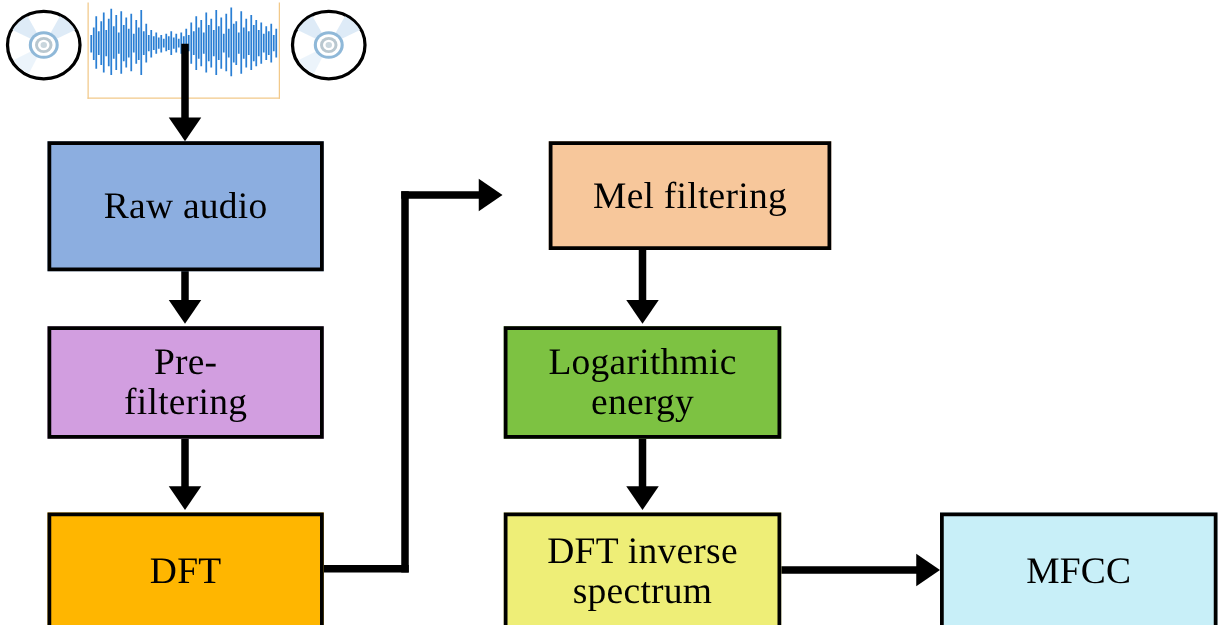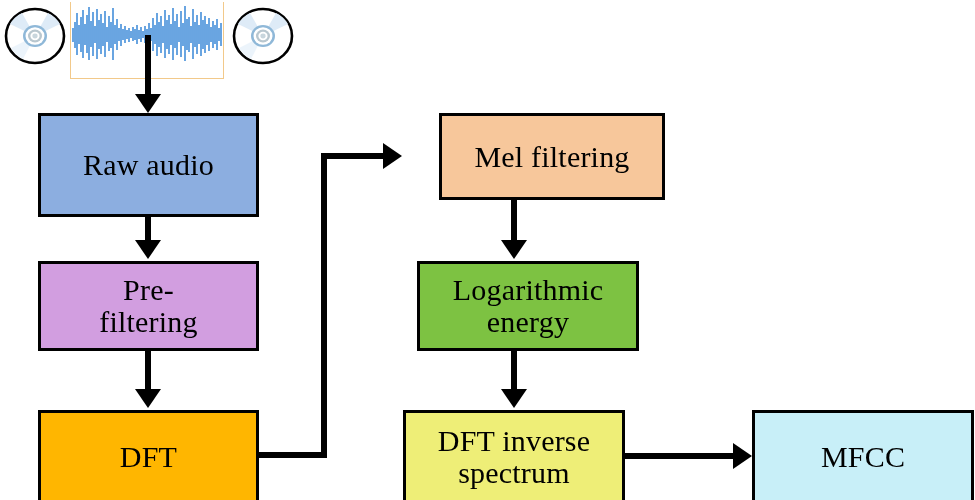--- a/index.html
+++ b/index.html
@@ -31,21 +31,21 @@
     font-size: 30px;
     line-height: 1.06;
     letter-spacing: 0.2px;
     white-space: pre-line;
   }
 
   #node-raw-audio      { left: 38px;  top: 113px; width: 221px; height: 104px;  background: #8caee0; }
   #node-preprocessing  { left: 38px;  top: 261px; width: 221px; height: 90px;  background: #d29ee0; }
   #node-dft            { left: 38px;  top: 410px; width: 221px; height: 93px;  background: #ffb600; }
   #node-mel-filtering  { left: 403px; top: 113px; width: 226px; height: 87px;  background: #f7c79b; margin-left: 36px; }
-  #node-log-energy     { left: 417px; top: 261px; width: 222px; height: 90px;  background: #7dc242; }
+  #node-log-energy     { left: 403px; top: 261px; width: 222px; height: 90px;  background: #7dc242; }
   #node-dft-inverse    { left: 403px; top: 410px; width: 222px; height: 93px;  background: #eeee77; }
   #node-mfcc           { left: 752px; top: 410px; width: 222px; height: 93px;  background: #c8eff8; }
 
   
   .edge { position: absolute; }
   .edge-line-v { background: #000000; width: 6px; }
   .edge-line-h { background: #000000; height: 6px; }
 
   .arrowhead-down {
     position: absolute;

